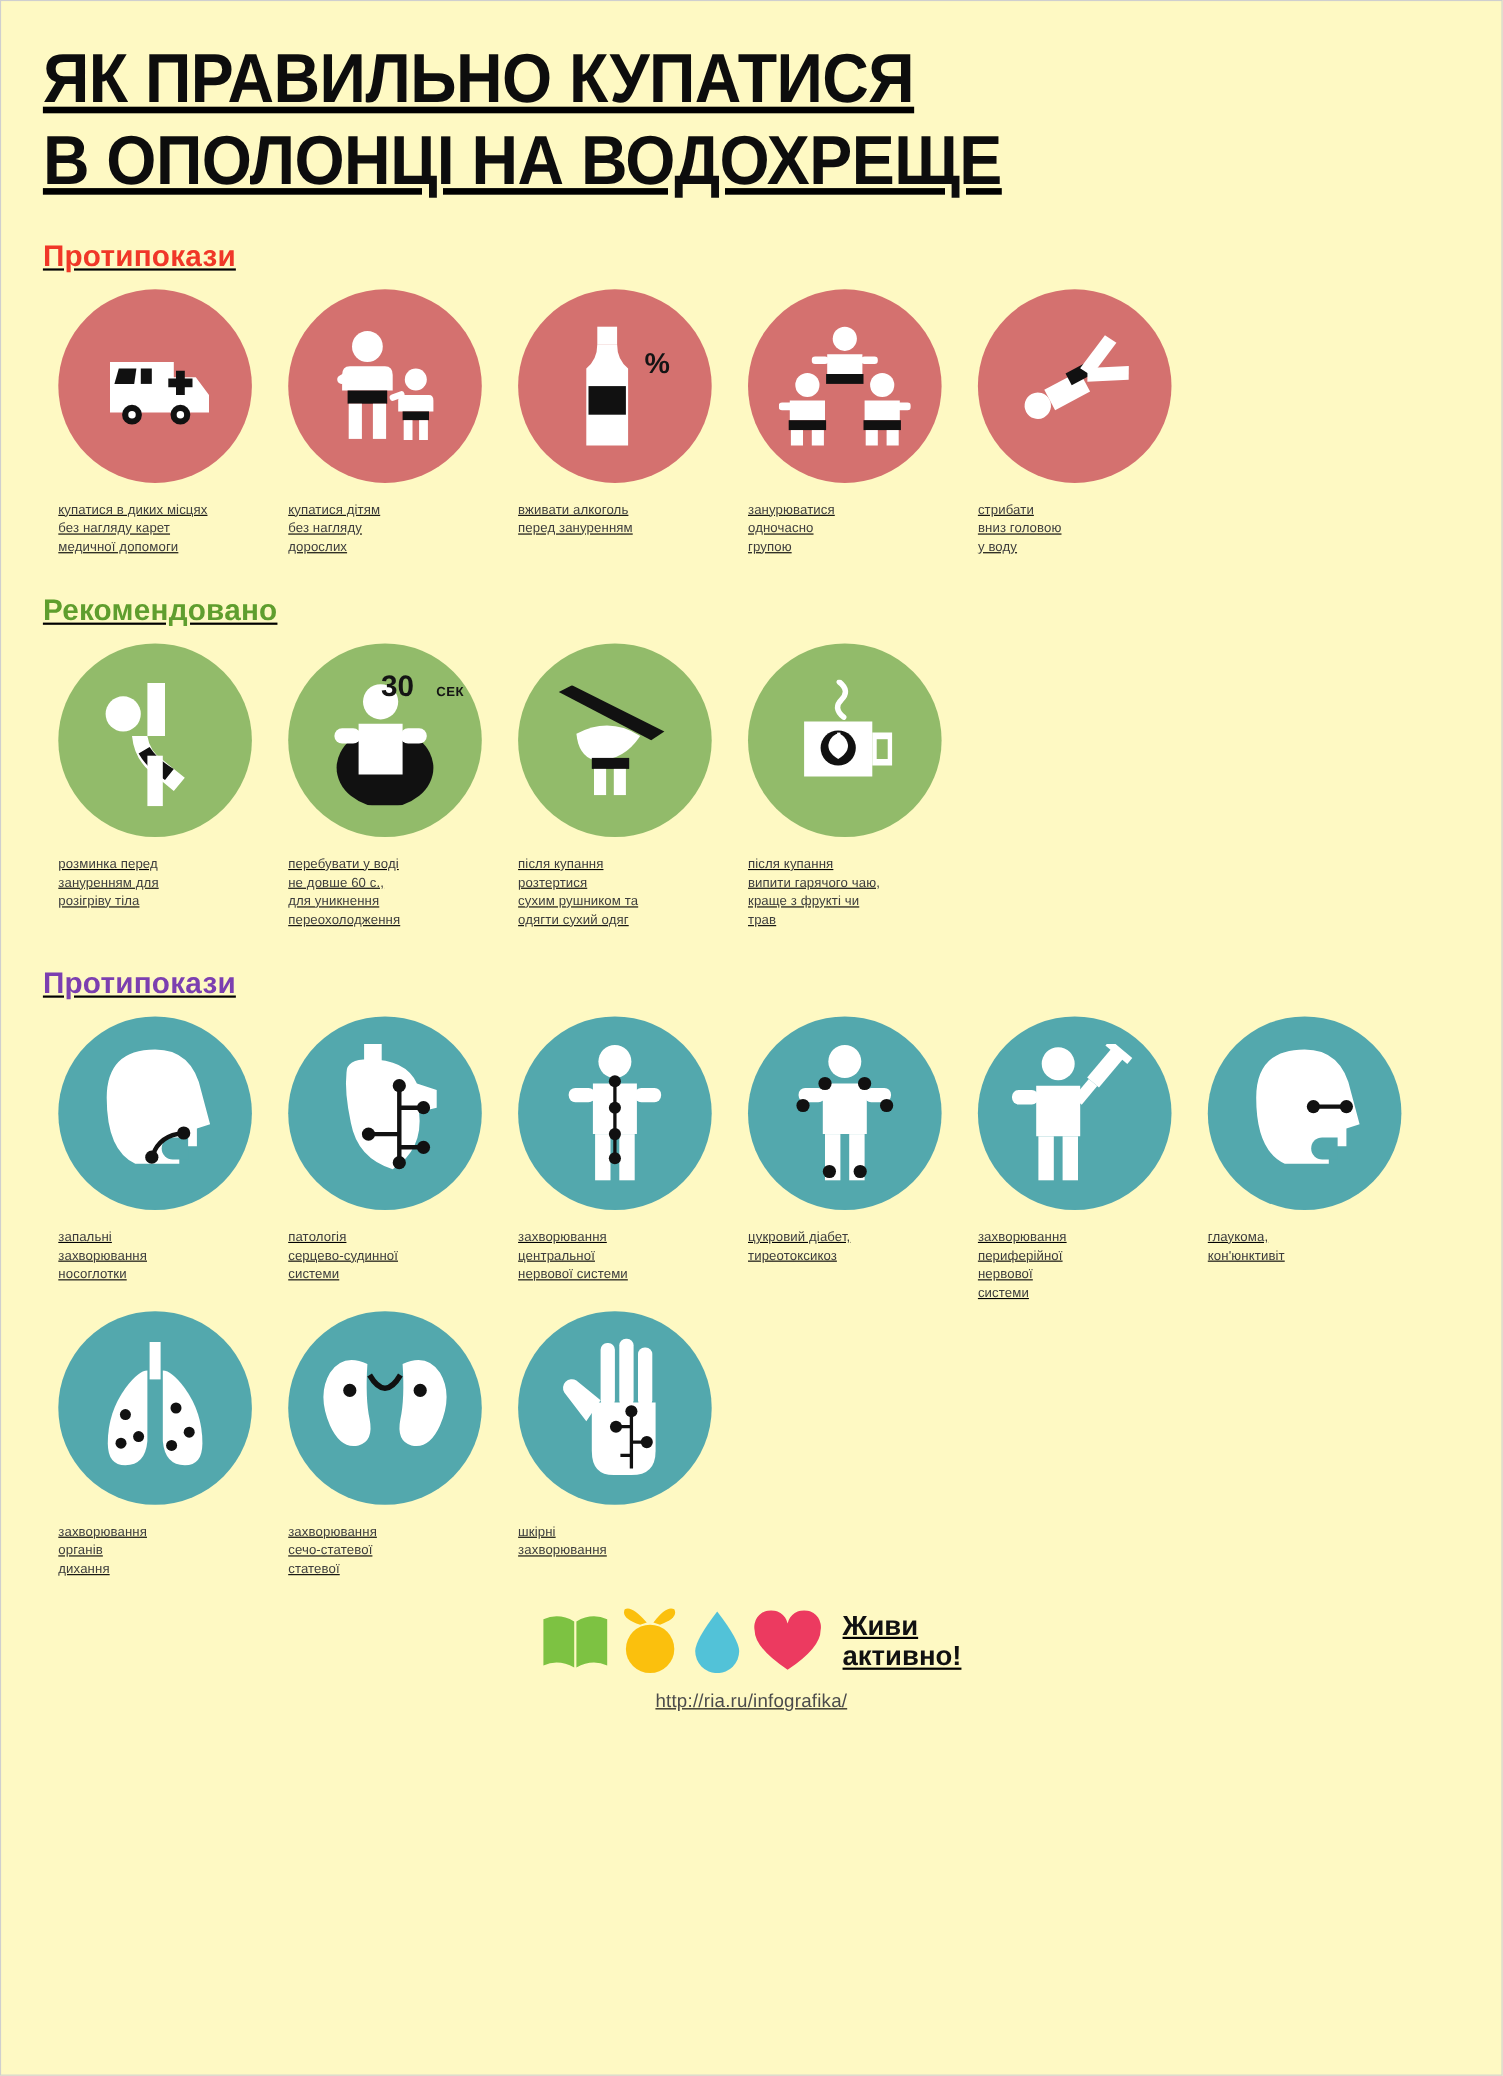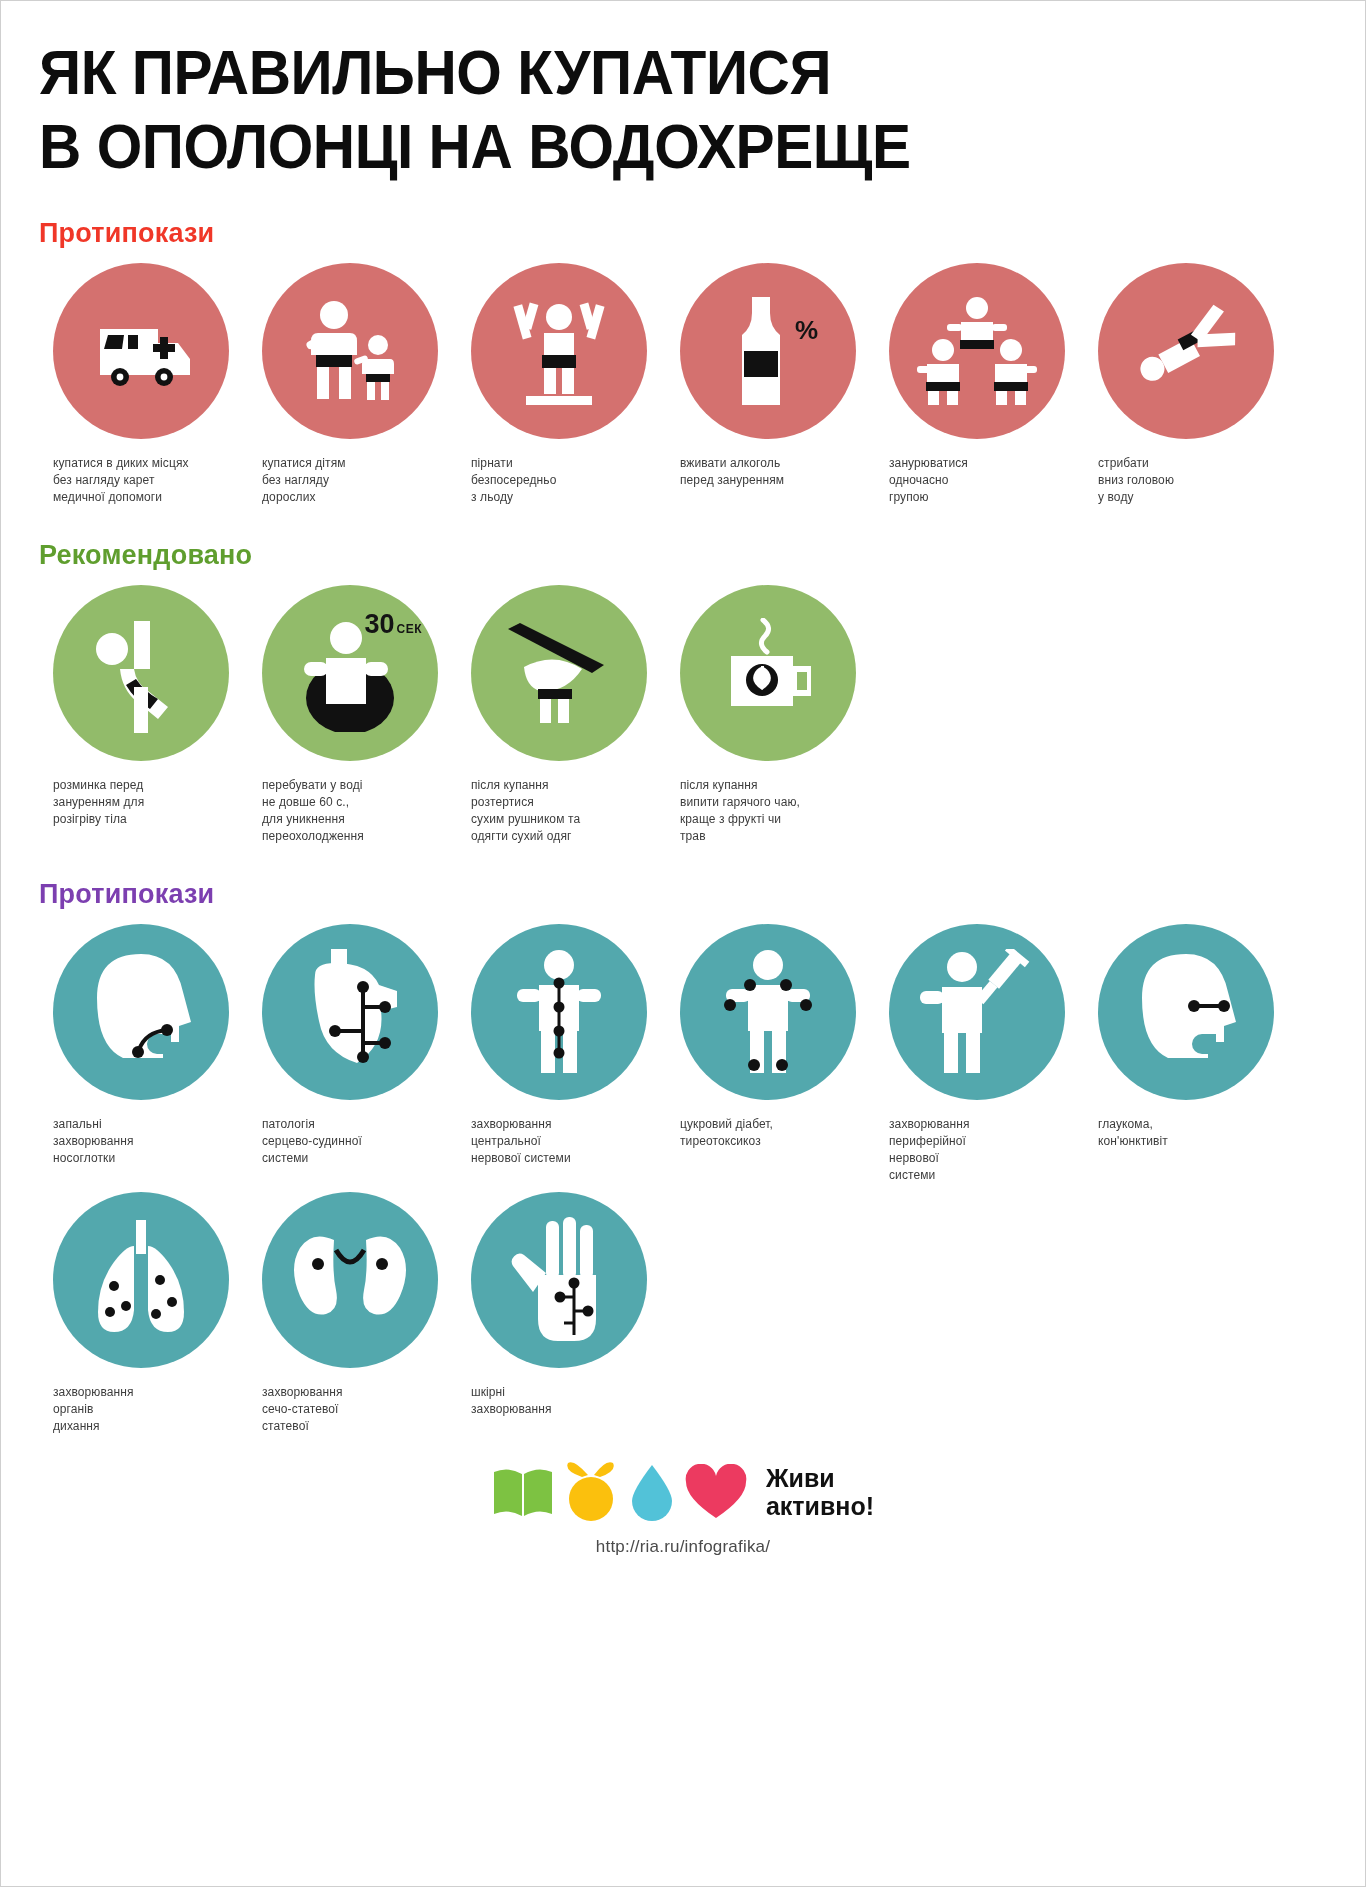--- a/index.html
+++ b/index.html
@@ -7,24 +7,25 @@
 
   html, body {
     background: #d8d8d8;
     font-family: "Liberation Sans", "DejaVu Sans", sans-serif;
   }
 
   .poster {
     width: 1366px;
     height: 1887px;
     margin: 0 auto;
-    background: #ffffff;
+    background: #fef9c3;
     position: relative;
     overflow: hidden;
     border: 1px solid #cfcfcf;
+    text-decoration: underline;
   }
 
   
   .title-block {
     padding: 34px 38px 0 38px;
   }
   .title-line {
     font-size: 63px;
     line-height: 1.18;
     font-weight: 700;
@@ -123,21 +124,21 @@
     top: 26px;
     right: 16px;
     color: #141414;
     font-weight: 700;
     font-size: 27px;
     line-height: 1;
   }
   .badge-60 small {
     font-size: 12px;
     font-weight: 700;
-    margin-left: 2px;
+    margin-left: 20px;
     letter-spacing: 0.5px;
   }
   .pct {
     position: absolute;
     top: 52px;
     right: 38px;
     font-size: 26px;
     font-weight: 700;
     color: #141414;
   }
@@ -185,37 +186,20 @@
             <path d="M72 60 h24 q4 0 4 5 v10 h-32 v-10 q0-5 4-5z" fill="#fff"></path>
             <rect x="60" y="58" width="14" height="6" rx="3" fill="#fff" transform="rotate(-20 67 61)"></rect>
             <rect x="72" y="75" width="24" height="8" fill="#111"></rect>
             <rect x="73" y="83" width="8" height="18" fill="#fff"></rect>
             <rect x="87" y="83" width="8" height="18" fill="#fff"></rect>
           </svg>
         </div>
         <div class="caption">купатися дітям<br>без нагляду<br>дорослих</div>
       </div>
 
-      <div class="item">
-        <div class="circle c-red">
-          <svg width="110" height="112" viewBox="0 0 110 112">
-            <circle cx="55" cy="22" r="13" fill="#fff"></circle>
-            <path d="M40 38 h30 v22 h-30z" fill="#fff"></path>
-            <rect x="14" y="10" width="9" height="34" fill="#fff" transform="rotate(-16 18 27)"></rect>
-            <rect x="87" y="10" width="9" height="34" fill="#fff" transform="rotate(16 92 27)"></rect>
-            <rect x="22" y="8" width="9" height="26" fill="#fff" transform="rotate(16 26 21)"></rect>
-            <rect x="79" y="8" width="9" height="26" fill="#fff" transform="rotate(-16 84 21)"></rect>
-            <rect x="38" y="60" width="34" height="13" fill="#111"></rect>
-            <rect x="40" y="73" width="12" height="26" fill="#fff"></rect>
-            <rect x="58" y="73" width="12" height="26" fill="#fff"></rect>
-            <rect x="22" y="101" width="66" height="9" fill="#fff"></rect>
-          </svg>
-        </div>
-        <div class="caption">пірнати<br>безпосередньо<br>з льоду</div>
-      </div>
 
       <div class="item">
         <div class="circle c-red">
           <svg width="100" height="120" viewBox="0 0 100 120">
             <rect x="34" y="6" width="18" height="16" fill="#fff"></rect>
             <path d="M34 22 q0 14 -10 22 v70 h38 v-70 q-10 -8 -10 -22z" fill="#fff"></path>
             <rect x="26" y="60" width="34" height="26" fill="#111"></rect>
           </svg>
           <span class="pct">%</span>
         </div>

